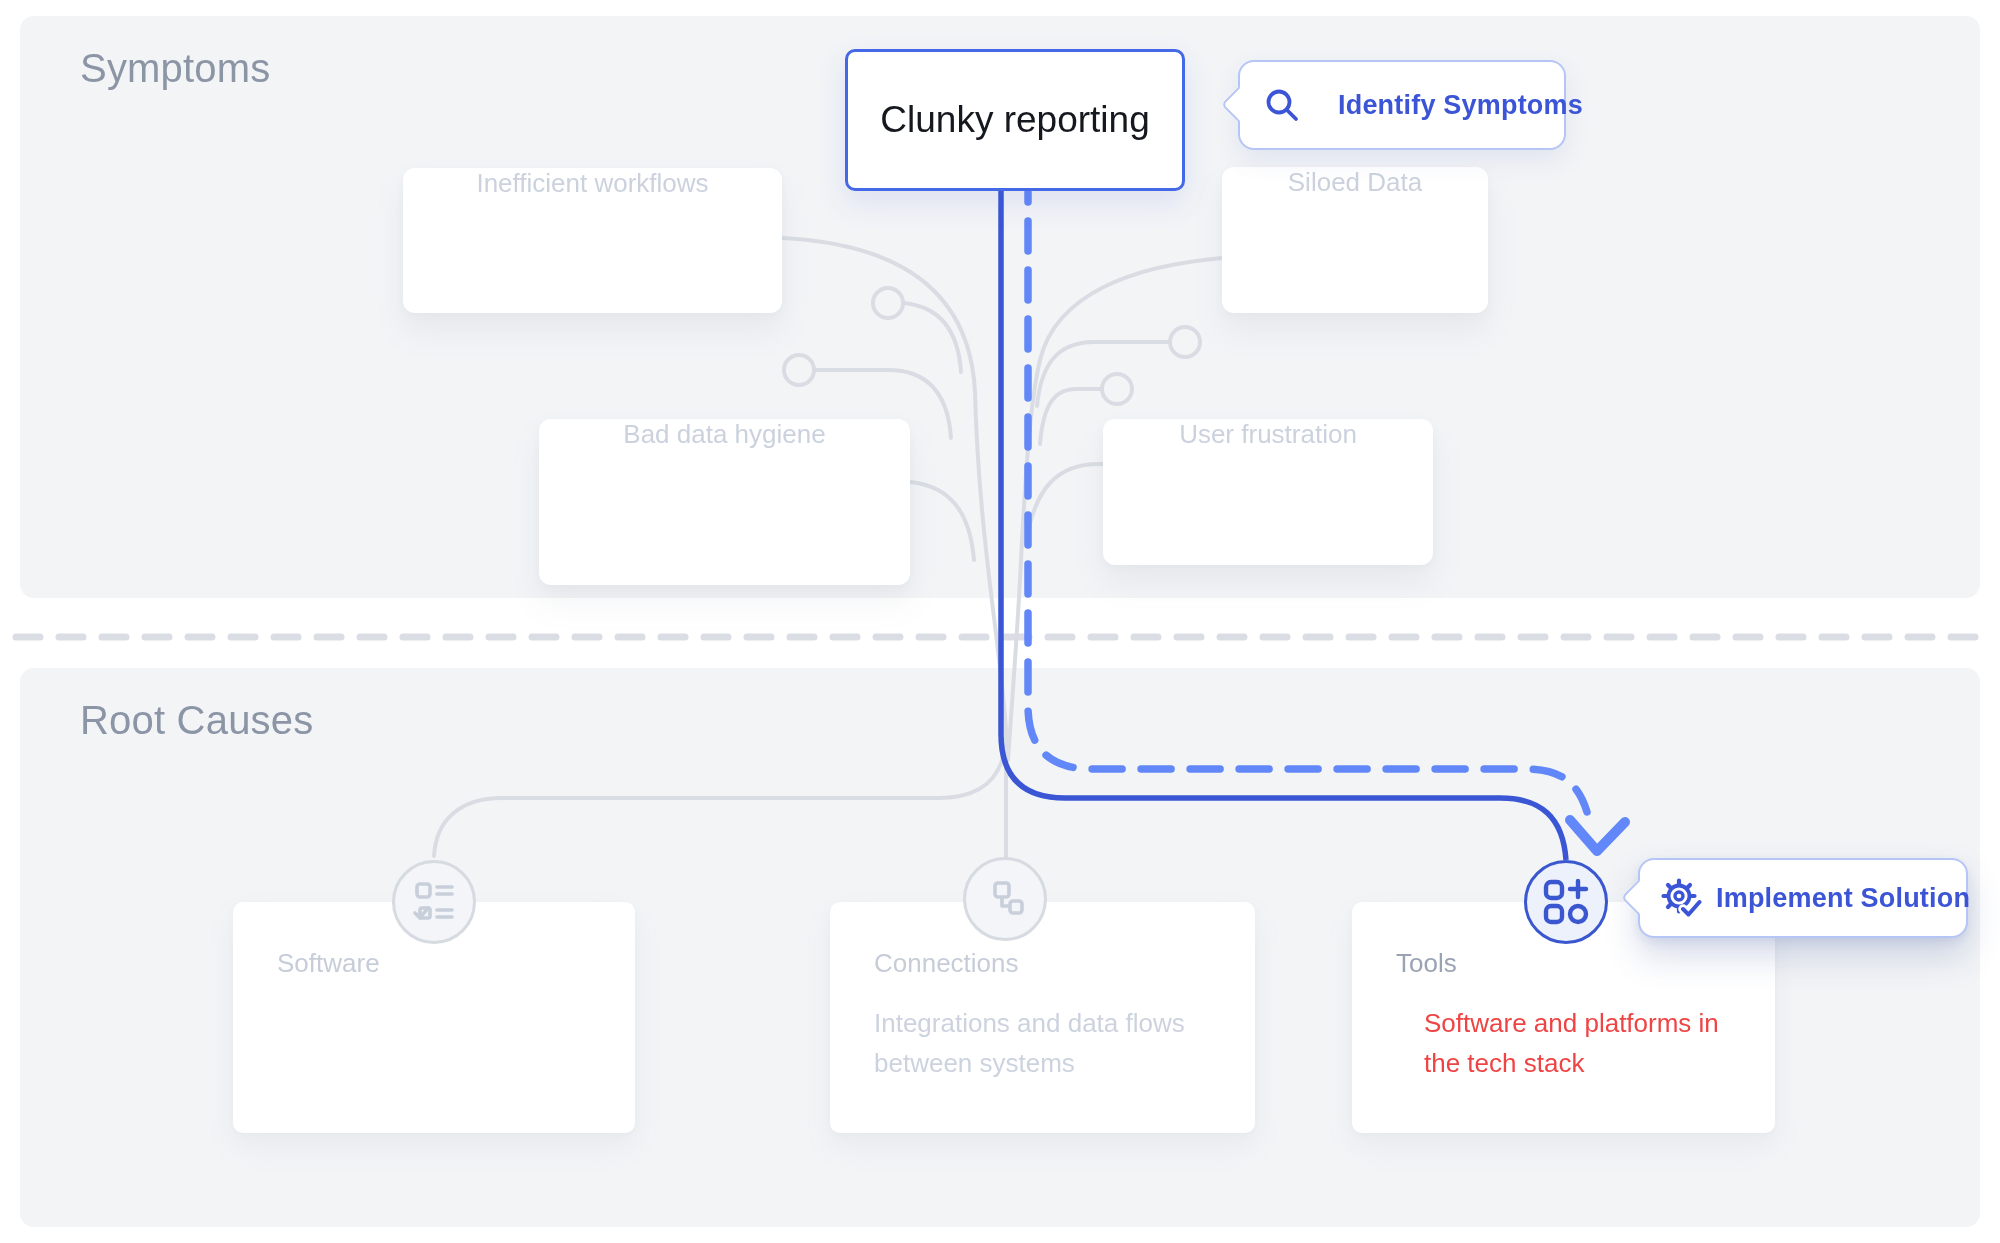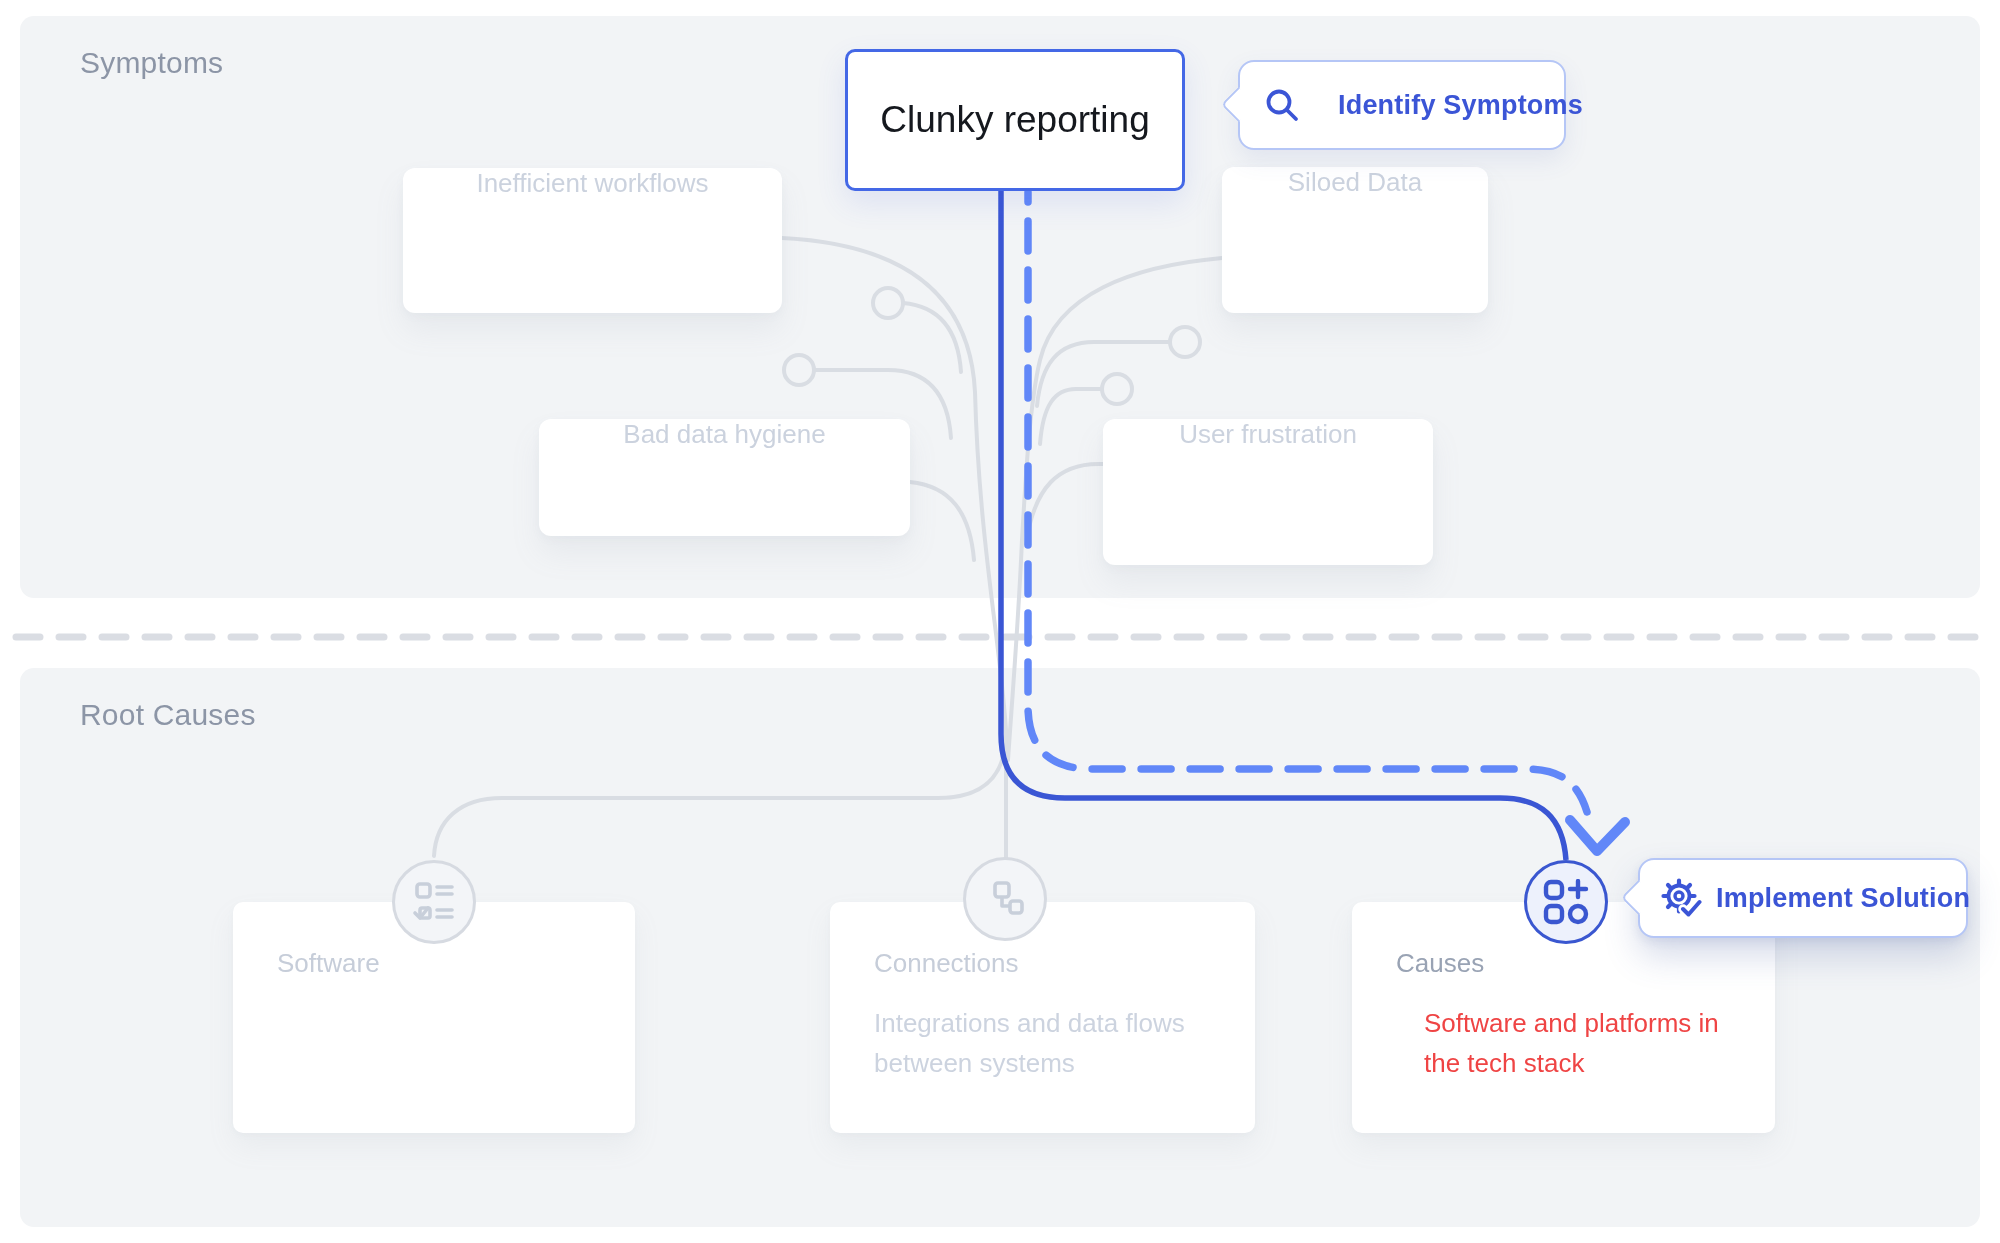--- a/index.html
+++ b/index.html
@@ -5,36 +5,36 @@
   * { margin:0; padding:0; box-sizing:border-box; }
   html,body { background:#ffffff; }
   .stage {
     position:relative; width:2000px; height:1243px; overflow:hidden;
     background:#ffffff; font-family:"Liberation Sans", sans-serif;
   }
   .panel { position:absolute; background:#f2f4f6; border-radius:14px; }
   #panel-symptoms { left:20px; top:16px; width:1960px; height:582px; }
   #panel-roots    { left:20px; top:668px; width:1960px; height:559px; }
 
-  .section-header { position:absolute; color:#8c95a6; font-size:30px; letter-spacing:.2px; z-index:2; }
+  .section-header { position:absolute; color:#8c95a6; font-size:40px; letter-spacing:.2px; z-index:2; }
   #hdr-symptoms { left:80px; top:46px; }
   #hdr-roots    { left:80px; top:698px; }
 
   svg.wires { position:absolute; left:0; top:0; z-index:1; }
 
   
   .scard {
     position:absolute; background:#ffffff; border-radius:12px; z-index:3;
     display:flex; justify-content:center;
     color:#cbd2de; font-size:26px; white-space:nowrap;
     box-shadow:0 18px 30px rgba(140,150,170,.10), 0 3px 8px rgba(140,150,170,.06);
   }
   #card-inefficient { left:403px;  top:168px; width:379px; height:145px; }
   #card-siloed      { left:1222px; top:167px; width:266px; height:146px; }
-  #card-baddata     { left:539px;  top:419px; width:371px; height:117px; }
+  #card-baddata     { left:539px;  top:419px; width:371px; height:166px; }
   #card-userfrust   { left:1103px; top:419px; width:330px; height:146px; }
 
   #card-clunky {
     position:absolute; left:845px; top:49px; width:340px; height:142px; z-index:3;
     background:#ffffff; border:3px solid #4468e6; border-radius:10px;
     display:flex; align-items:center; justify-content:center;
     color:#15181e; font-size:37px; font-weight:500; white-space:nowrap;
     box-shadow:0 12px 30px rgba(70,100,220,.12);
   }
 
@@ -138,21 +138,21 @@
   </div>
 
   <div class="rcard" id="card-rituals">
     <div class="rtitle">Software</div>
   </div>
   <div class="rcard" id="card-connections">
     <div class="rtitle">Connections</div>
     <div class="rbody">Integrations and data flows between systems</div>
   </div>
   <div class="rcard" id="card-tools">
-    <div class="rtitle">Causes</div>
+    <div class="rtitle">Tools</div>
     <div class="rbody">Software and platforms in the tech stack</div>
   </div>
 
   <div class="node node-gray" id="node-rituals">
     <span class="iconbox">
       <svg width="46" height="46" viewBox="0 0 46 46" fill="none" stroke="#c8cfda" stroke-width="3.6" stroke-linecap="round" stroke-linejoin="round">
         <rect x="6" y="5" width="13" height="13" rx="3"></rect>
         <path d="M26 8 h15 M26 15 h15"></path>
         <rect x="9" y="29" width="10" height="10" rx="2"></rect>
         <path d="M4 34 l5 5 l8 -10"></path>

